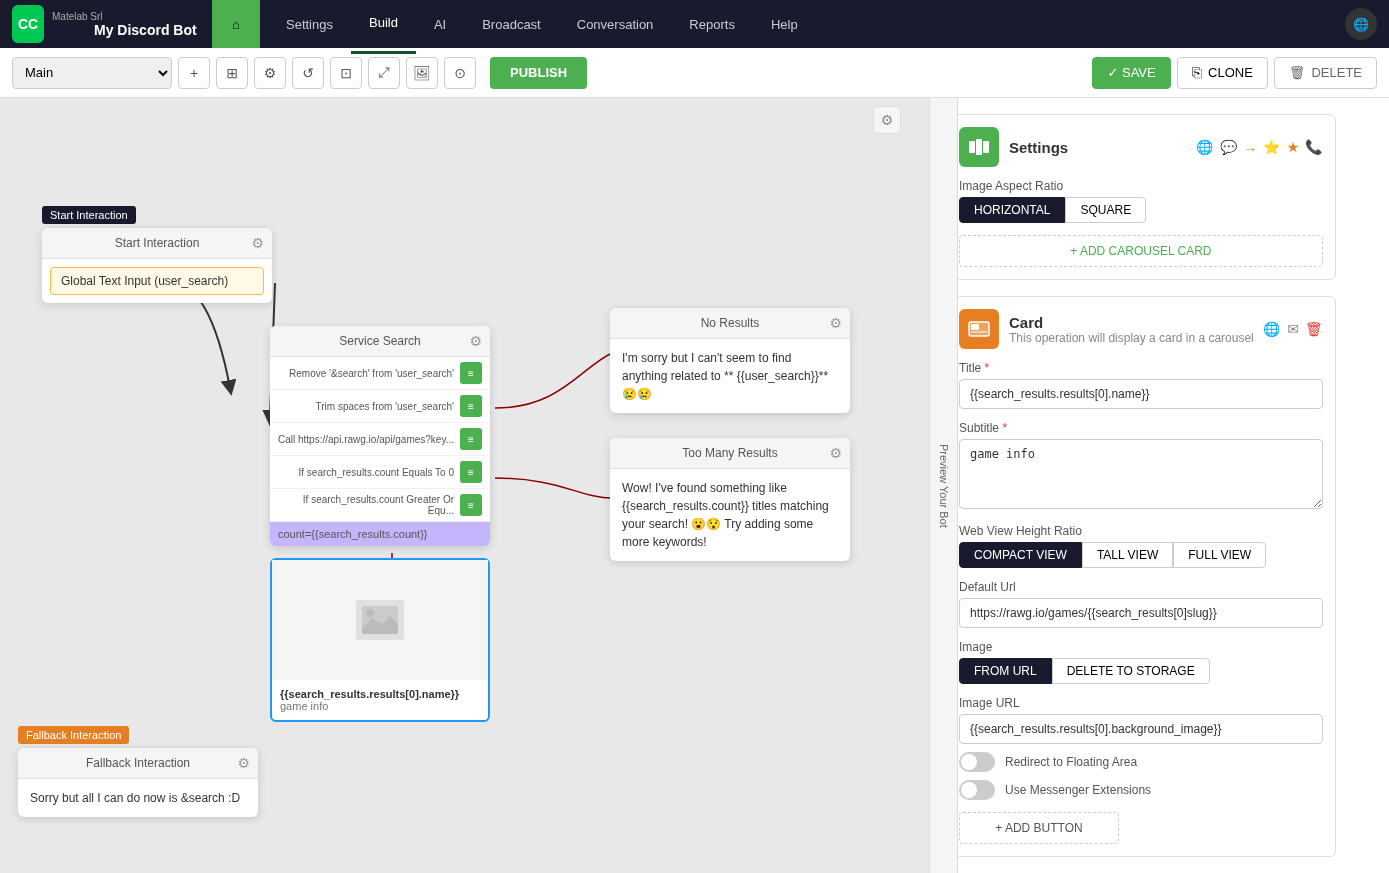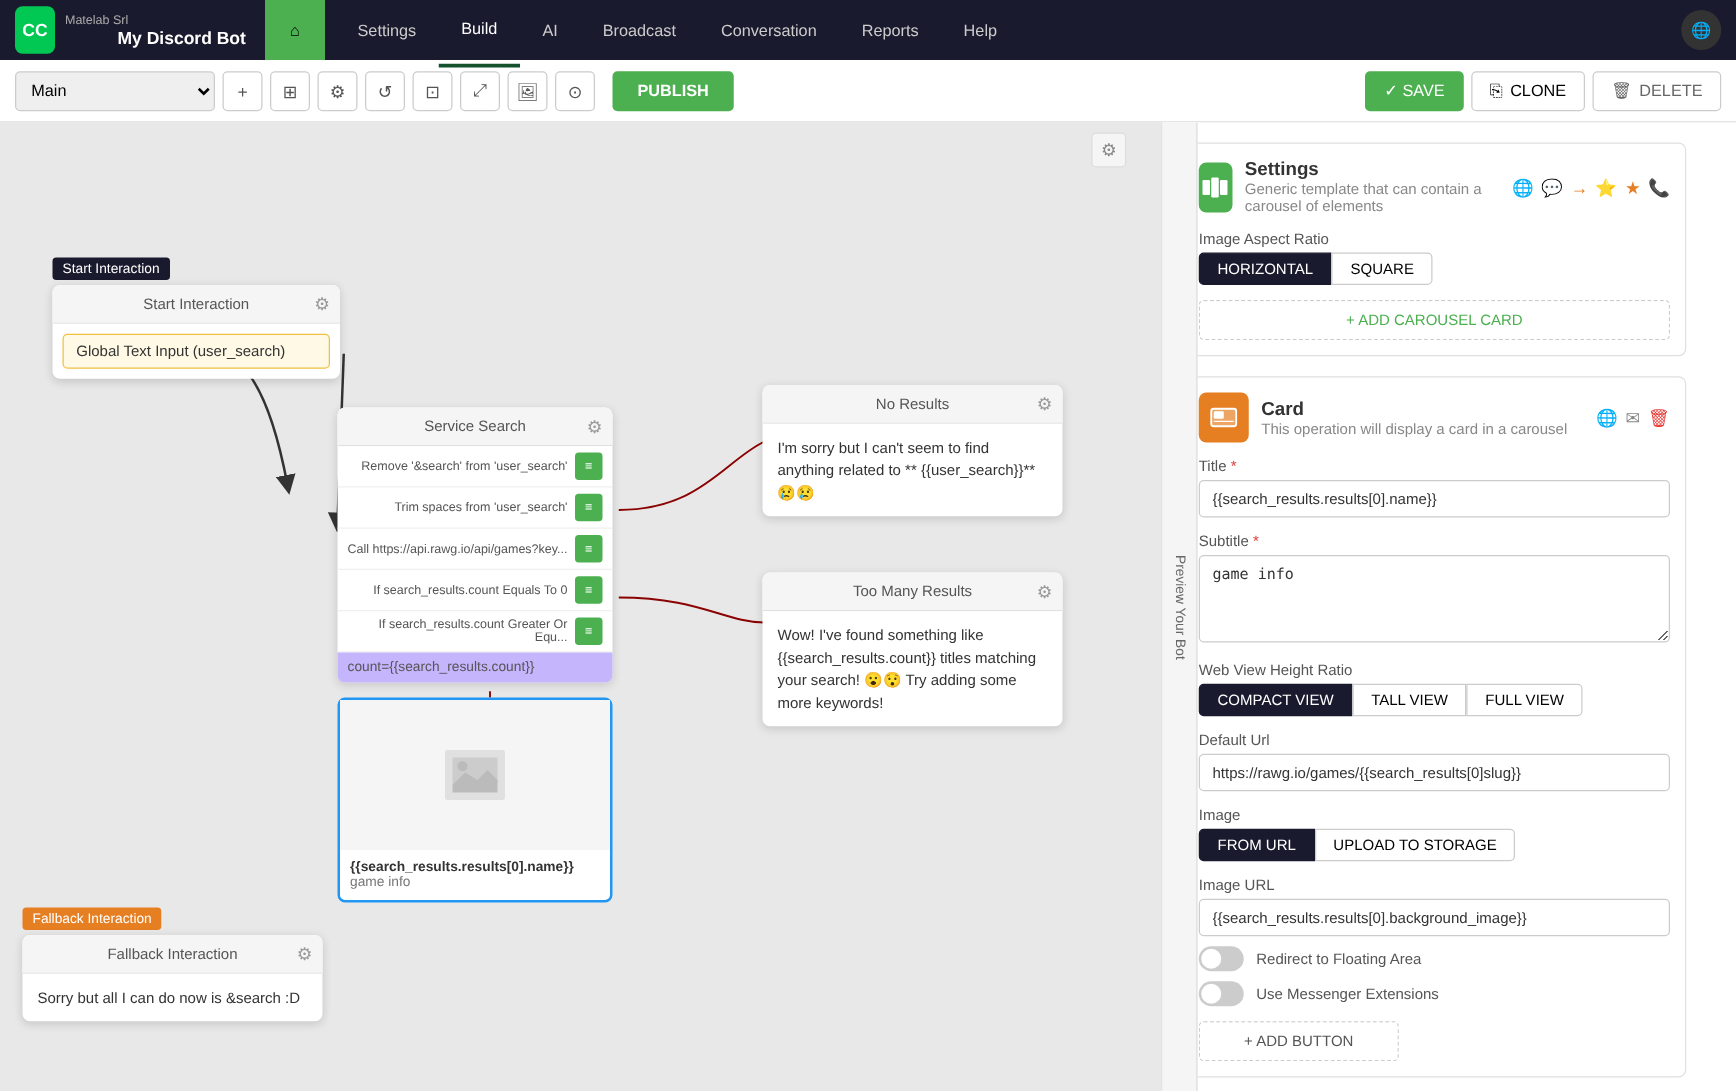--- a/index.html
+++ b/index.html
@@ -71,21 +71,21 @@
     .card-preview-title { font-weight: 600; color: #333; }
     .card-preview-subtitle { color: #777; }
 
     
     .no-results-node { position: absolute; top: 210px; left: 610px; width: 240px; }
     .no-results-node .node-header { text-align: center; justify-content: center; position: relative; }
     .no-results-node .node-gear { position: absolute; right: 8px; }
     .result-body { padding: 10px 12px; font-size: 12px; color: #333; line-height: 1.5; }
 
     
-    .too-many-node { position: absolute; top: 360px; left: 610px; width: 240px; }
+    .too-many-node { position: absolute; top: 340px; left: 610px; width: 240px; }
     .too-many-node .node-header { text-align: center; justify-content: center; position: relative; }
     .too-many-node .node-gear { position: absolute; right: 8px; }
 
     
     .arrows-svg { position: absolute; top: 0; left: 0; width: 100%; height: 100%; pointer-events: none; }
 
     
     .sidebar-right { width: 460px; background: white; border-left: 1px solid #ddd; overflow-y: auto; position: relative; }
     .sidebar-content { padding: 16px; margin-right: 24px; }
 
@@ -299,21 +299,20 @@
           <div class="section-header">
             <div class="section-icon">
               <svg width="22" height="22" viewBox="0 0 22 22" fill="white">
                 <rect x="1" y="5" width="6" height="12" rx="1" fill="white"></rect>
                 <rect x="8" y="3" width="6" height="16" rx="1" fill="white"></rect>
                 <rect x="15" y="5" width="6" height="12" rx="1" fill="white"></rect>
               </svg>
             </div>
             <div>
               <div class="section-title">Settings</div>
-              <div class="section-subtitle">Generic template that can contain a carousel of elements</div>
             </div>
             <div class="section-icons-right">
               <span class="icon-sm" style="color:#e67e22;">🌐</span>
               <span class="icon-sm" style="color:#e67e22;">💬</span>
               <span class="icon-sm" style="color:#e67e22;">→</span>
               <span class="icon-sm" style="color:#e67e22;">⭐</span>
               <span class="icon-sm" style="color:#e67e22;">★</span>
               <span class="icon-sm" style="color:#e53935;">📞</span>
             </div>
           </div>
@@ -366,21 +365,21 @@
             <button class="btn-group-btn">TALL VIEW</button>
             <button class="btn-group-btn">FULL VIEW</button>
           </div>
 
           <div class="form-label">Default Url</div>
           <input class="form-input" value="https://rawg.io/games/{{search_results[0]slug}}" style="">
 
           <div class="form-label">Image</div>
           <div class="btn-group">
             <button class="btn-group-btn active">FROM URL</button>
-            <button class="btn-group-btn">UPLOAD TO STORAGE</button>
+            <button class="btn-group-btn">DELETE TO STORAGE</button>
           </div>
 
           <div class="form-label">Image URL</div>
           <input class="form-input" value="{{search_results.results[0].background_image}}" style="">
 
           <div class="toggle-row">
             <div class="toggle"></div>
             <span>Redirect to Floating Area</span>
           </div>
           <div class="toggle-row">

